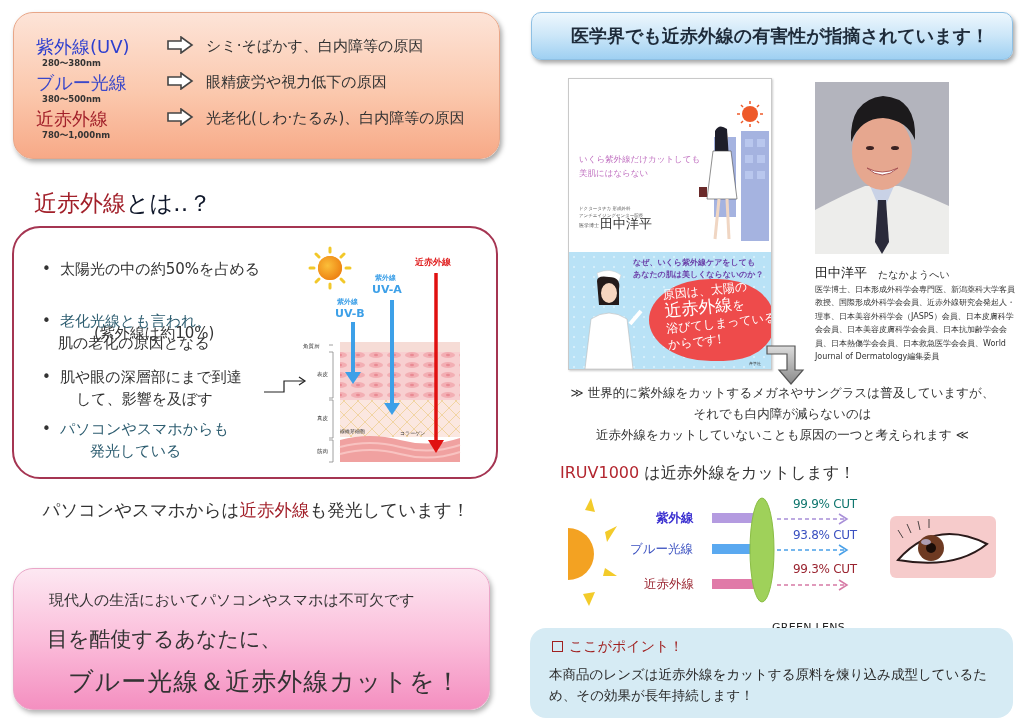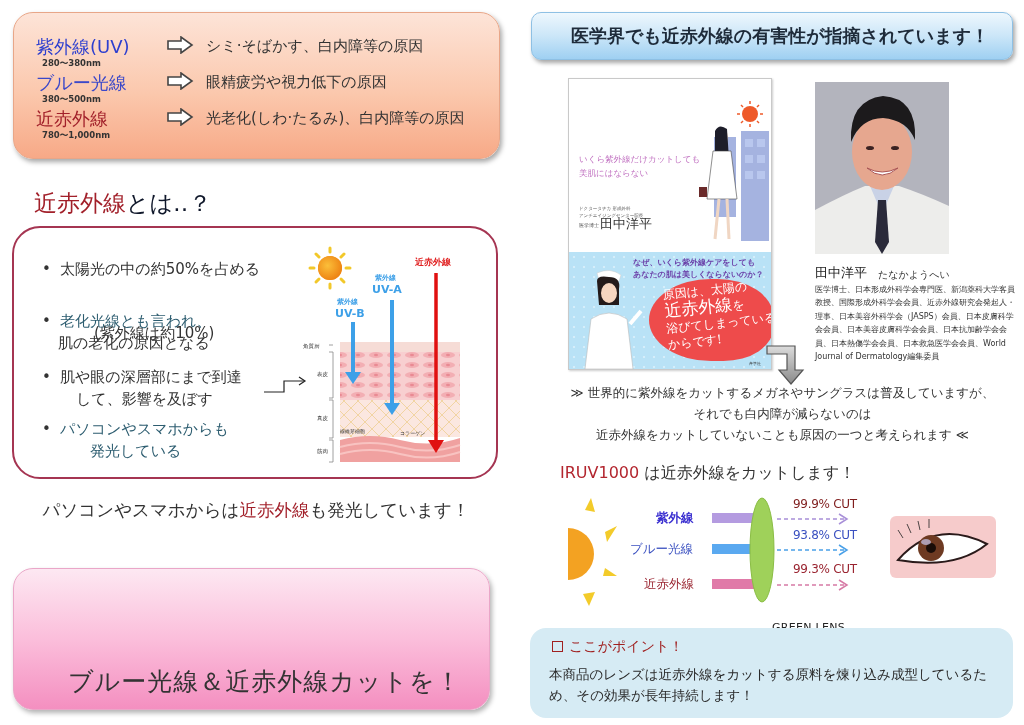--- a/index.html
+++ b/index.html
@@ -234,20 +234,22 @@
   </svg>
 </div>
 
 <div id="blue-msg" class="abs">
   <div>
     <span>パソコンやスマホからは</span><span class="red">近赤外線</span><span>も発光しています！</span>
   </div>
 </div>
 
 <div id="pink-box" class="abs">
+  <div id="pink-l1" class="abs">現代人の生活においてパソコンやスマホは不可欠です</div>
+  <div id="pink-l2" class="abs">目を酷使するあなたに、</div>
   <div id="pink-l3" class="abs">ブルー光線＆近赤外線カットを！</div>
 </div>
 
 <div id="med-banner" class="abs">医学界でも近赤外線の有害性が指摘されています！</div>
 
 <div id="book" class="abs">
   <div id="book-sub" class="abs">
     <div>いくら紫外線だけカットしても</div>
     <div>美肌にはならない</div>
   </div>
@@ -383,21 +385,21 @@
       <path d="M343 70 Q380 28 432 54 Q400 80 343 70 Z" fill="#fff" stroke="#2a1a1a" stroke-width="2"></path>
       <circle cx="376" cy="58" r="13" fill="#6e3a22"></circle>
       <circle cx="376" cy="58" r="5" fill="#1a0d08"></circle>
       <ellipse cx="371" cy="52" rx="5" ry="3" fill="#c8c8f0" opacity="0.7"></ellipse>
       <path d="M348 48 L343 40 M356 43 L352 34 M365 40 L363 31 M374 38 L374 29" stroke="#222" stroke-width="0.8"></path>
     </g>
   </svg>
   <span class="lens-label" style="left:101px;top:20px;color:#3a2fd0;font-weight:bold;">紫外線</span>
   <span class="lens-label" style="left:75px;top:51px;color:#3a50c0;">ブルー光線</span>
   <span class="lens-label" style="left:89px;top:86px;color:#9a2430;">近赤外線</span>
-  <span class="cut-label" style="left:238px;top:7px;color:#7f1d1d;">99.9% CUT</span>
+  <span class="cut-label" style="left:238px;top:7px;color:#0f766e;">99.9% CUT</span>
   <span class="cut-label" style="left:238px;top:38px;color:#3a50c0;">93.8% CUT</span>
   <span class="cut-label" style="left:238px;top:72px;color:#9a2430;">99.3% CUT</span>
   <span id="green-lens-label">GREEN LENS</span>
 </div>
 
 <div id="point-box" class="abs">
   <div id="point-title" class="abs">
     <span id="point-check"></span>
     <span id="point-title-text">ここがポイント！</span>
   </div>

